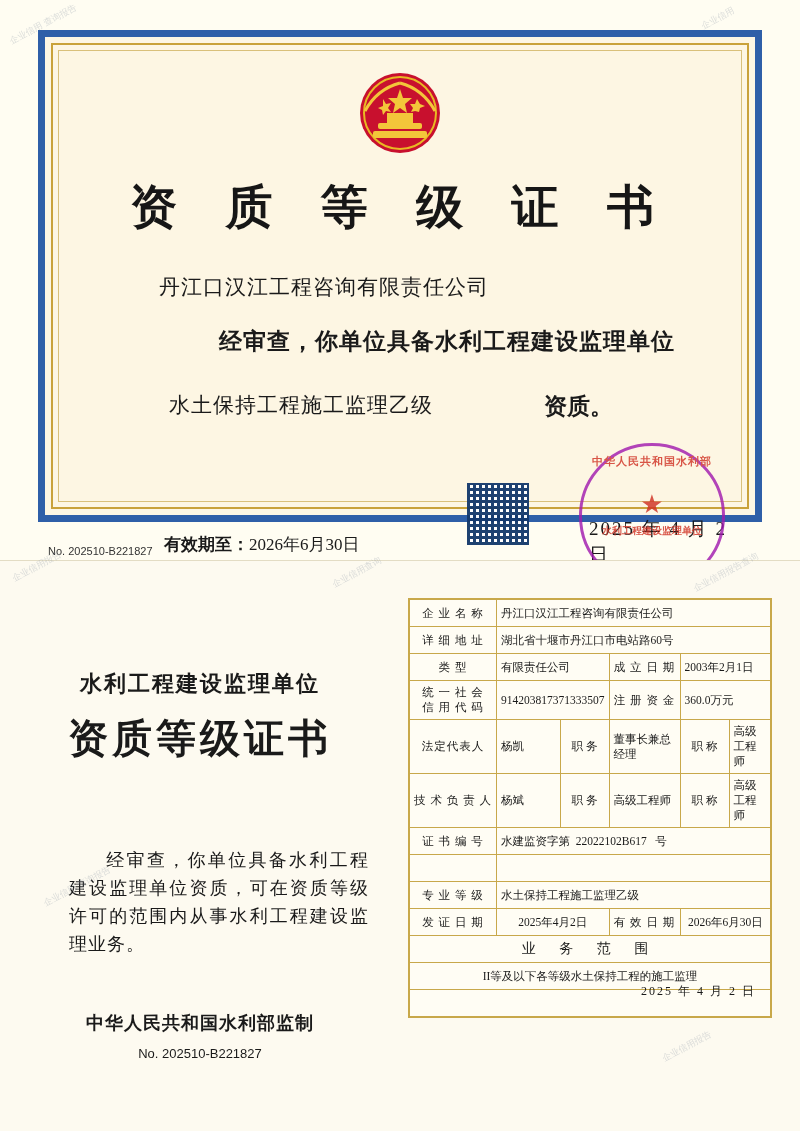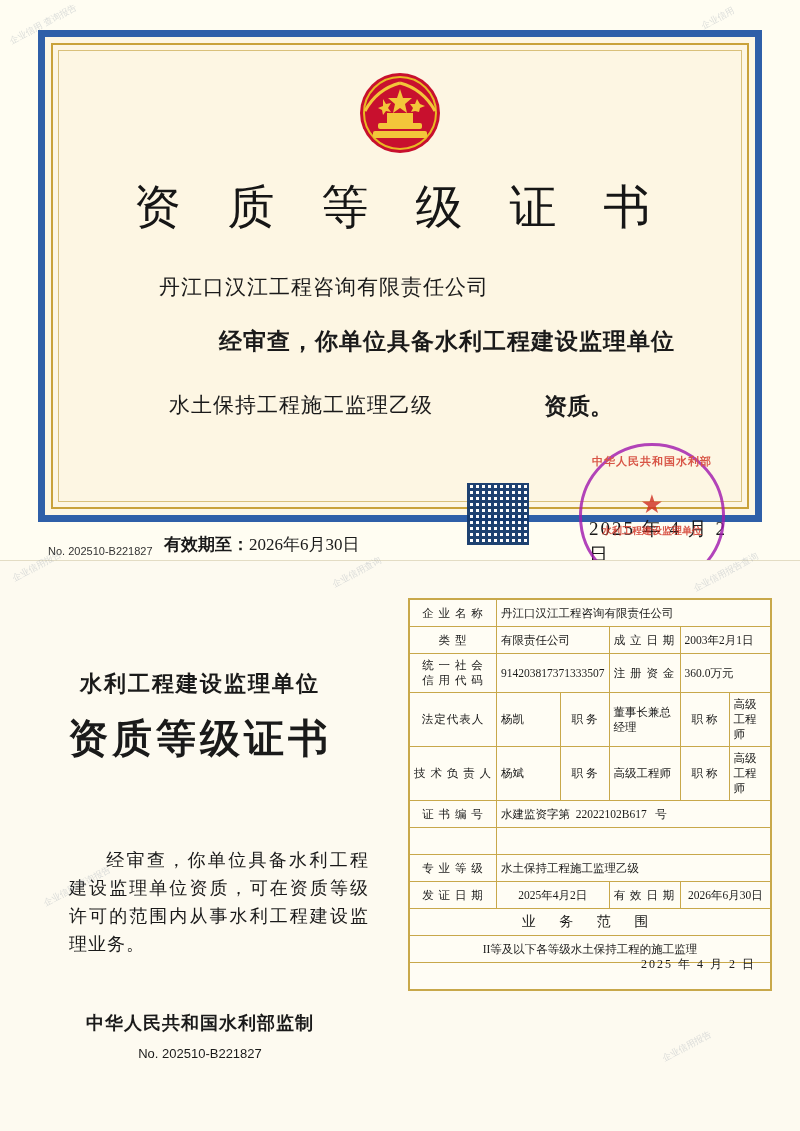--- a/index.html
+++ b/index.html
@@ -31,21 +31,21 @@
     position:absolute;left:5px;top:5px;right:5px;bottom:5px;
     border:1px solid #d9c07a;
   }
   .emblem{
     position:absolute;left:50%;top:14px;transform:translateX(-50%);
     width:110px;height:102px;
   }
   .title-main{
     position:absolute;left:0;right:0;top:125px;
     text-align:center;
-    font-size:47px;letter-spacing:16px;font-weight:normal;
+    font-size:47px;letter-spacing:16px;font-weight:bold;
     color:#161616;
     font-family:"DejaVu Serif", serif;
   }
   .line-company{
     position:absolute;left:100px;top:222px;
     font-size:21px;letter-spacing:1px;
   }
   .line-body1{
     position:absolute;left:160px;top:275px;
     font-size:23px;font-weight:bold;letter-spacing:1px;
@@ -248,20 +248,24 @@
     </div>
 
     <div class="tbl-wrap">
       <table class="info">
         <tbody>
             <tr>
           <td class="lbl">企 业 名 称</td>
           <td class="val" colspan="5">丹江口汉江工程咨询有限责任公司</td>
         </tr>
         <tr>
+          <td class="lbl">详 细 地 址</td>
+          <td class="val" colspan="5">湖北省十堰市丹江口市电站路60号</td>
+        </tr>
+        <tr>
           <td class="lbl">类        型</td>
           <td class="val" colspan="2">有限责任公司</td>
           <td class="lbl">成 立 日 期</td>
           <td class="val" colspan="2">2003年2月1日</td>
         </tr>
         <tr class="rowtall">
           <td class="lbl">
             <div>统 一 社 会</div>
             <div>信 用 代 码</div>
           </td>

